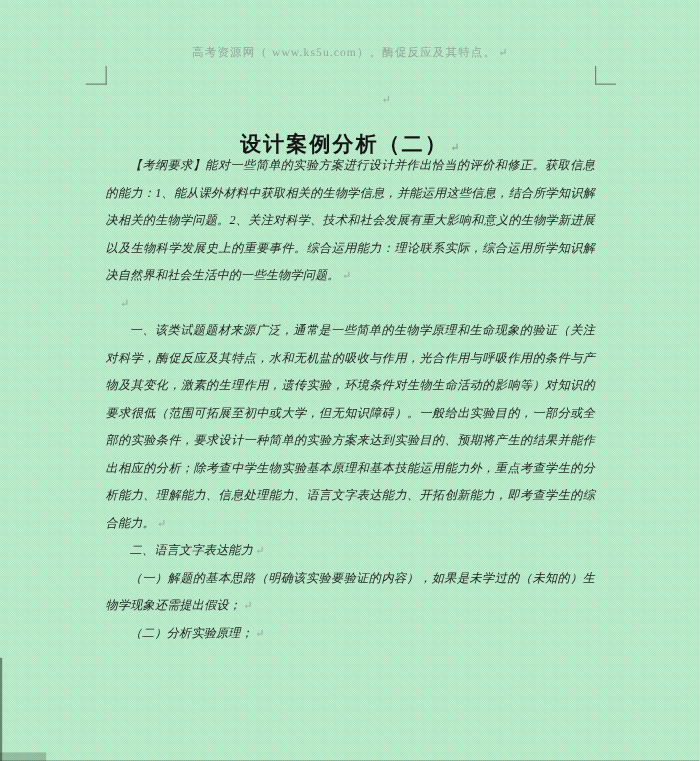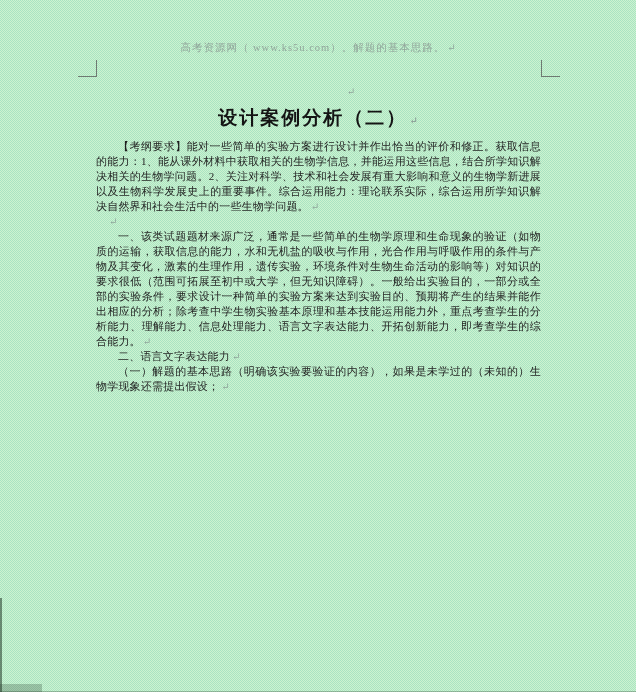--- a/index.html
+++ b/index.html
@@ -24,37 +24,38 @@
     font-size:10.5px;letter-spacing:1px;
     color:#91a59a;
     white-space:nowrap;
   }
   .empty-center-line{
     position:absolute;top:81px;left:0;right:0;
     text-align:center;text-indent:64px;
   }
   .doc-title{
     position:absolute;top:102px;left:0;right:0;
-    margin:3px;
+    margin:16px;
     text-align:center;
     font-size:19px;font-weight:bold;letter-spacing:2px;
     color:#141414;
   }
   .doc-body{
     position:absolute;left:96px;top:139px;width:445px;
   }
   .doc-body p{
     margin:0;
     font-size:11px;
-    line-height:15px;
+    line-height:25px;
     color:#1f1f1f;
     text-align:justify;
     text-indent:2em;
     word-break:break-all;
     letter-spacing:0.2px;
+    font-style:italic;
   }
   .doc-body p.empty-par{text-indent:1em;}
   .pmark{
     color:#8fa59b;
     font-size:10px;
     margin-left:2px;
     letter-spacing:0;
   }
   .edge-left{
     position:absolute;left:0;top:598px;width:2px;height:94px;
@@ -71,21 +72,21 @@
 </style>
 </head>
 <body>
 
 <div class="screen">
 
   <div class="crop-mark tl"></div>
   <div class="crop-mark tr"></div>
 
   <div class="doc-header">
-    <span>高考资源网（ www.ks5u.com）。解题的基本思路。</span><span class="pmark">↵</span>
+    <span>高考资源网（ www.ks5u.com）。酶促反应及其特点。</span><span class="pmark">↵</span>
   </div>
 
   <div class="empty-center-line">
     <span class="pmark">↵</span>
   </div>
 
   <h1 class="doc-title">
     <span>设计案例分析（二）</span><span class="pmark">↵</span>
   </h1>
 
@@ -94,31 +95,34 @@
     <p>
       <span>【考纲要求】能对一些简单的实验方案进行设计并作出恰当的评价和修正。获取信息的能力：1、能从课外材料中获取相关的生物学信息，并能运用这些信息，结合所学知识解决相关的生物学问题。2、关注对科学、技术和社会发展有重大影响和意义的生物学新进展以及生物科学发展史上的重要事件。综合运用能力：理论联系实际，综合运用所学知识解决自然界和社会生活中的一些生物学问题。</span><span class="pmark">↵</span>
     </p>
 
     <p class="empty-par">
       <span></span><span class="pmark">↵</span>
     </p>
 
 
     <p>
-      <span>一、该类试题题材来源广泛，通常是一些简单的生物学原理和生命现象的验证（如物质的运输，获取信息的能力，水和无机盐的吸收与作用，光合作用与呼吸作用的条件与产物及其变化，激素的生理作用，遗传实验，环境条件对生物生命活动的影响等）对知识的要求很低（范围可拓展至初中或大学，但无知识障碍）。一般给出实验目的，一部分或全部的实验条件，要求设计一种简单的实验方案来达到实验目的、预期将产生的结果并能作出相应的分析；除考查中学生物实验基本原理和基本技能运用能力外，重点考查学生的分析能力、理解能力、信息处理能力、语言文字表达能力、开拓创新能力，即考查学生的综合能力。</span><span class="pmark">↵</span>
+      <span>一、该类试题题材来源广泛，通常是一些简单的生物学原理和生命现象的验证（关注对科学，酶促反应及其特点，水和无机盐的吸收与作用，光合作用与呼吸作用的条件与产物及其变化，激素的生理作用，遗传实验，环境条件对生物生命活动的影响等）对知识的要求很低（范围可拓展至初中或大学，但无知识障碍）。一般给出实验目的，一部分或全部的实验条件，要求设计一种简单的实验方案来达到实验目的、预期将产生的结果并能作出相应的分析；除考查中学生物实验基本原理和基本技能运用能力外，重点考查学生的分析能力、理解能力、信息处理能力、语言文字表达能力、开拓创新能力，即考查学生的综合能力。</span><span class="pmark">↵</span>
     </p>
 
     <p>
       <span>二、语言文字表达能力</span><span class="pmark">↵</span>
     </p>
 
     <p>
       <span>（一）解题的基本思路（明确该实验要验证的内容），如果是未学过的（未知的）生物学现象还需提出假设；</span><span class="pmark">↵</span>
     </p>
 
+    <p>
+      <span>（二）分析实验原理；</span><span class="pmark">↵</span>
+    </p>
 
 
     <p>
       
     </p>
 
   </div>
 
   <div class="edge-left"></div>
   <div class="edge-corner"></div>

